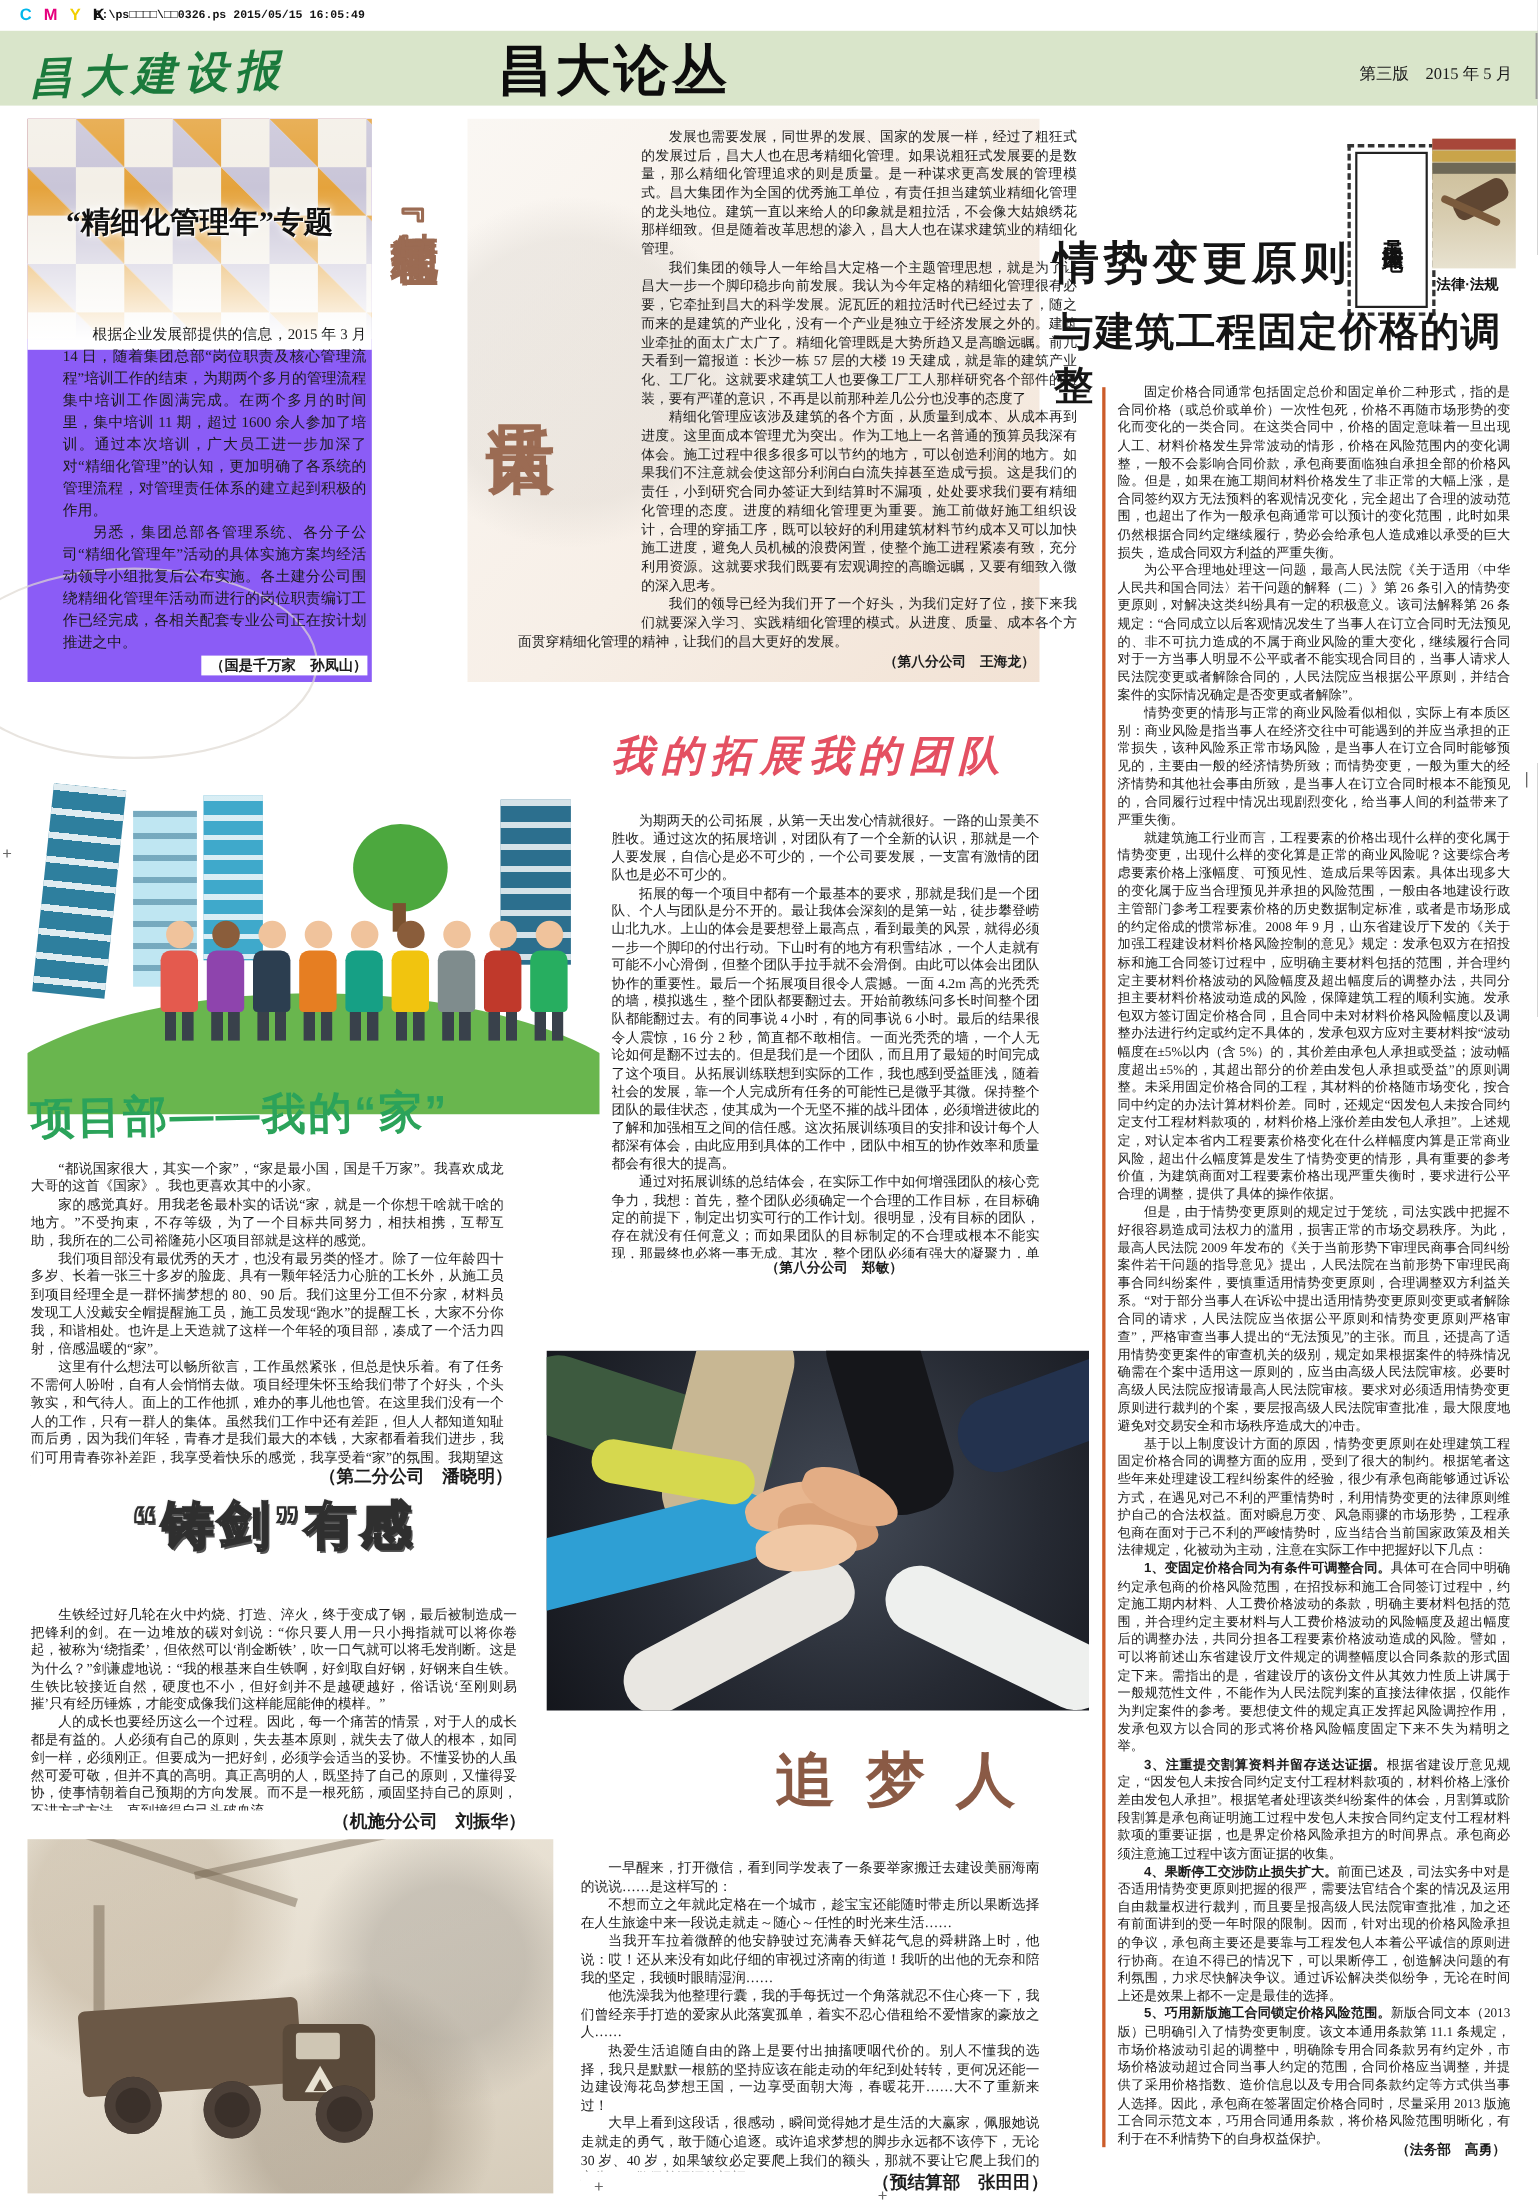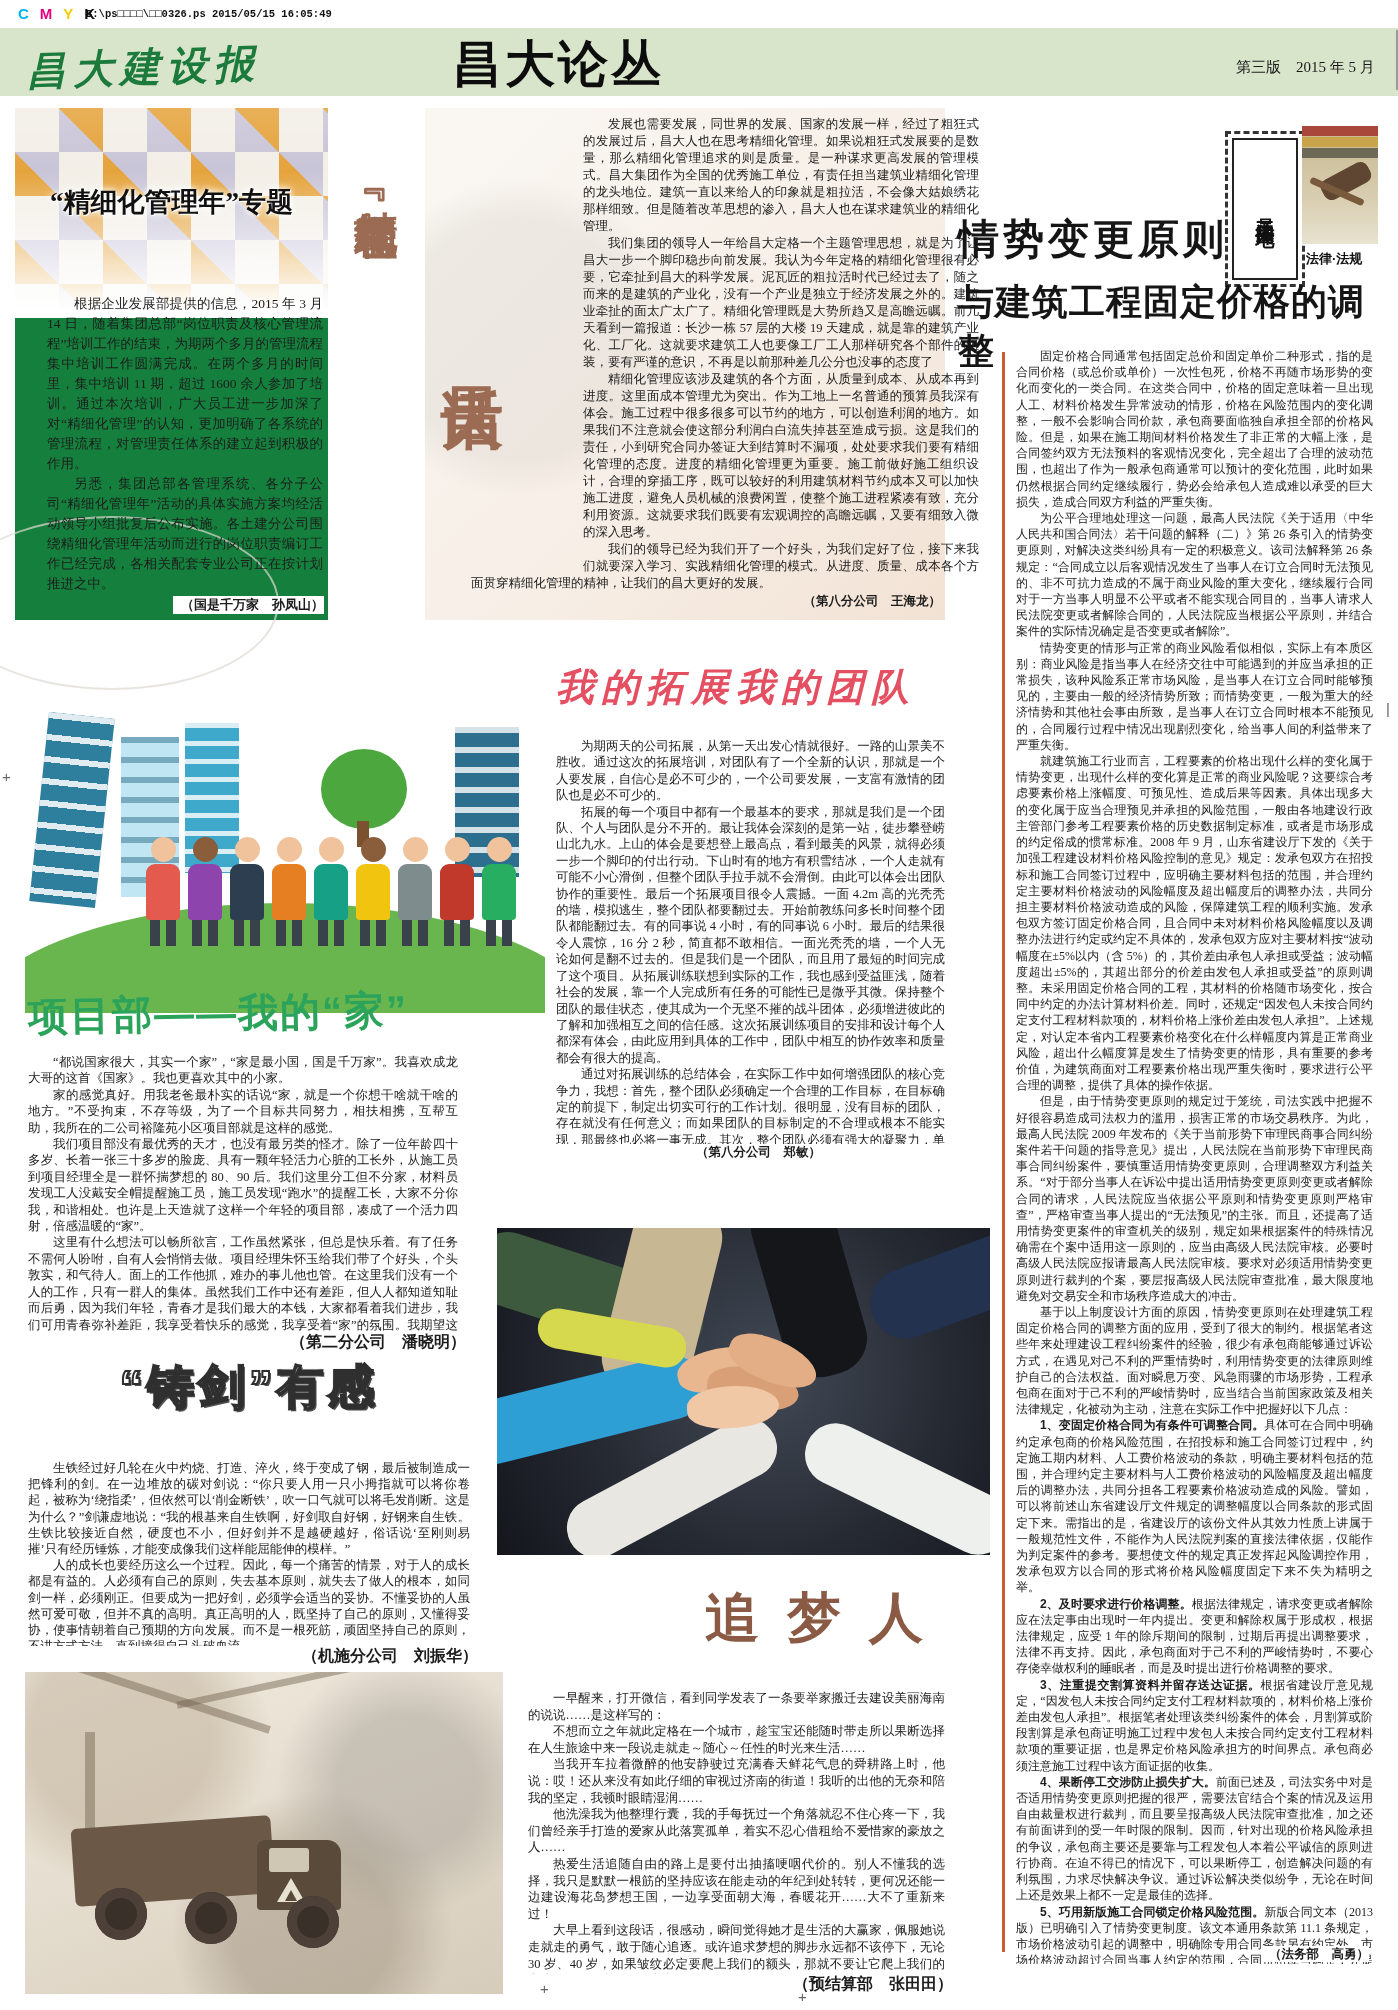--- a/index.html
+++ b/index.html
@@ -19,21 +19,21 @@
   .logo{left:26px;top:40px;font:italic 700 40px "Liberation Serif",serif;color:#1b7a3c;
         letter-spacing:7px;transform:rotate(-2deg);}
   .mast{left:452px;top:31px;font:900 50px "Liberation Sans","DejaVu Sans",sans-serif;
         color:#0d0d0d;letter-spacing:3px;}
   .edition{left:1236px;top:58px;font:15px "Liberation Serif",serif;color:#1a1a1a;}
   
   .art{overflow:hidden;}
   .art p{margin:0;text-indent:2em;text-align:justify;}
   .credit{position:absolute;right:4px;bottom:0;font-weight:700;background:#fff;padding-left:8px;}
   
-  .feature{left:15px;top:108px;width:313px;height:512px;background:#15803d;}
+  .feature{left:25px;top:108px;width:313px;height:512px;background:#8b5cf6;}
   .cubes{position:absolute;left:0;top:0;width:313px;height:200px;background-color:#f3efe7;
     background-image:
       linear-gradient(45deg,#e5a33c 25%,transparent 25%,transparent 75%,#e5a33c 75%),
       linear-gradient(45deg,#c9c5d8 25%,transparent 25%,transparent 75%,#c9c5d8 75%);
     background-position:0 0,44px 44px;background-size:88px 88px;}
   .cubes-fade{position:absolute;left:0;top:0;width:313px;height:210px;
     background:linear-gradient(180deg,rgba(255,255,255,.15) 0%,rgba(255,255,255,0) 30%,#fff 96%);}
   .feature-title{position:absolute;left:0;top:76px;width:313px;text-align:center;
     font:700 27px "Liberation Serif",serif;color:#111;
     text-shadow:0 0 6px #fff,0 0 10px #fff,1px 1px 0 #fff;}
@@ -308,21 +308,20 @@
   <div class="abs law-rule"></div>
   <div class="abs law-body art">
     <div class="credit">（法务部　高勇）</div>
   <p>固定价格合同通常包括固定总价和固定单价二种形式，指的是合同价格（或总价或单价）一次性包死，价格不再随市场形势的变化而变化的一类合同。在这类合同中，价格的固定意味着一旦出现人工、材料价格发生异常波动的情形，价格在风险范围内的变化调整，一般不会影响合同价款，承包商要面临独自承担全部的价格风险。但是，如果在施工期间材料价格发生了非正常的大幅上涨，是合同签约双方无法预料的客观情况变化，完全超出了合理的波动范围，也超出了作为一般承包商通常可以预计的变化范围，此时如果仍然根据合同约定继续履行，势必会给承包人造成难以承受的巨大损失，造成合同双方利益的严重失衡。</p>
       <p>为公平合理地处理这一问题，最高人民法院《关于适用〈中华人民共和国合同法〉若干问题的解释（二）》第 26 条引入的情势变更原则，对解决这类纠纷具有一定的积极意义。该司法解释第 26 条规定：“合同成立以后客观情况发生了当事人在订立合同时无法预见的、非不可抗力造成的不属于商业风险的重大变化，继续履行合同对于一方当事人明显不公平或者不能实现合同目的，当事人请求人民法院变更或者解除合同的，人民法院应当根据公平原则，并结合案件的实际情况确定是否变更或者解除”。</p>
       <p>情势变更的情形与正常的商业风险看似相似，实际上有本质区别：商业风险是指当事人在经济交往中可能遇到的并应当承担的正常损失，该种风险系正常市场风险，是当事人在订立合同时能够预见的，主要由一般的经济情势所致；而情势变更，一般为重大的经济情势和其他社会事由所致，是当事人在订立合同时根本不能预见的，合同履行过程中情况出现剧烈变化，给当事人间的利益带来了严重失衡。</p>
       <p>就建筑施工行业而言，工程要素的价格出现什么样的变化属于情势变更，出现什么样的变化算是正常的商业风险呢？这要综合考虑要素价格上涨幅度、可预见性、造成后果等因素。具体出现多大的变化属于应当合理预见并承担的风险范围，一般由各地建设行政主管部门参考工程要素价格的历史数据制定标准，或者是市场形成的约定俗成的惯常标准。2008 年 9 月，山东省建设厅下发的《关于加强工程建设材料价格风险控制的意见》规定：发承包双方在招投标和施工合同签订过程中，应明确主要材料包括的范围，并合理约定主要材料价格波动的风险幅度及超出幅度后的调整办法，共同分担主要材料价格波动造成的风险，保障建筑工程的顺利实施。发承包双方签订固定价格合同，且合同中未对材料价格风险幅度以及调整办法进行约定或约定不具体的，发承包双方应对主要材料按“波动幅度在±5%以内（含 5%）的，其价差由承包人承担或受益；波动幅度超出±5%的，其超出部分的价差由发包人承担或受益”的原则调整。未采用固定价格合同的工程，其材料的价格随市场变化，按合同中约定的办法计算材料价差。同时，还规定“因发包人未按合同约定支付工程材料款项的，材料价格上涨价差由发包人承担”。上述规定，对认定本省内工程要素价格变化在什么样幅度内算是正常商业风险，超出什么幅度算是发生了情势变更的情形，具有重要的参考价值，为建筑商面对工程要素价格出现严重失衡时，要求进行公平合理的调整，提供了具体的操作依据。</p>
       <p>但是，由于情势变更原则的规定过于笼统，司法实践中把握不好很容易造成司法权力的滥用，损害正常的市场交易秩序。为此，最高人民法院 2009 年发布的《关于当前形势下审理民商事合同纠纷案件若干问题的指导意见》提出，人民法院在当前形势下审理民商事合同纠纷案件，要慎重适用情势变更原则，合理调整双方利益关系。“对于部分当事人在诉讼中提出适用情势变更原则变更或者解除合同的请求，人民法院应当依据公平原则和情势变更原则严格审查”，严格审查当事人提出的“无法预见”的主张。而且，还提高了适用情势变更案件的审查机关的级别，规定如果根据案件的特殊情况确需在个案中适用这一原则的，应当由高级人民法院审核。必要时高级人民法院应报请最高人民法院审核。要求对必须适用情势变更原则进行裁判的个案，要层报高级人民法院审查批准，最大限度地避免对交易安全和市场秩序造成大的冲击。</p>
       <p>基于以上制度设计方面的原因，情势变更原则在处理建筑工程固定价格合同的调整方面的应用，受到了很大的制约。根据笔者这些年来处理建设工程纠纷案件的经验，很少有承包商能够通过诉讼方式，在遇见对己不利的严重情势时，利用情势变更的法律原则维护自己的合法权益。面对瞬息万变、风急雨骤的市场形势，工程承包商在面对于己不利的严峻情势时，应当结合当前国家政策及相关法律规定，化被动为主动，注意在实际工作中把握好以下几点：</p>
       <p><b>1、变固定价格合同为有条件可调整合同。</b>具体可在合同中明确约定承包商的价格风险范围，在招投标和施工合同签订过程中，约定施工期内材料、人工费价格波动的条款，明确主要材料包括的范围，并合理约定主要材料与人工费价格波动的风险幅度及超出幅度后的调整办法，共同分担各工程要素价格波动造成的风险。譬如，可以将前述山东省建设厅文件规定的调整幅度以合同条款的形式固定下来。需指出的是，省建设厅的该份文件从其效力性质上讲属于一般规范性文件，不能作为人民法院判案的直接法律依据，仅能作为判定案件的参考。要想使文件的规定真正发挥起风险调控作用，发承包双方以合同的形式将价格风险幅度固定下来不失为精明之举。</p>
-      <p><b>2、及时要求进行价格调整。</b>根据法律规定，请求变更或者解除应在法定事由出现时一年内提出。变更和解除权属于形成权，根据法律规定，应受 1 年的除斥期间的限制，过期后再提出调整要求，法律不再支持。因此，承包商面对于己不利的严峻情势时，不要心存侥幸做权利的睡眠者，而是及时提出进行价格调整的要求。</p>
       <p><b>3、注重提交割算资料并留存送达证据。</b>根据省建设厅意见规定，“因发包人未按合同约定支付工程材料款项的，材料价格上涨价差由发包人承担”。根据笔者处理该类纠纷案件的体会，月割算或阶段割算是承包商证明施工过程中发包人未按合同约定支付工程材料款项的重要证据，也是界定价格风险承担方的时间界点。承包商必须注意施工过程中该方面证据的收集。</p>
       <p><b>4、果断停工交涉防止损失扩大。</b>前面已述及，司法实务中对是否适用情势变更原则把握的很严，需要法官结合个案的情况及运用自由裁量权进行裁判，而且要呈报高级人民法院审查批准，加之还有前面讲到的受一年时限的限制。因而，针对出现的价格风险承担的争议，承包商主要还是要靠与工程发包人本着公平诚信的原则进行协商。在迫不得已的情况下，可以果断停工，创造解决问题的有利氛围，力求尽快解决争议。通过诉讼解决类似纷争，无论在时间上还是效果上都不一定是最佳的选择。</p>
       <p><b>5、巧用新版施工合同锁定价格风险范围。</b>新版合同文本（2013版）已明确引入了情势变更制度。该文本通用条款第 11.1 条规定，市场价格波动引起的调整中，明确除专用合同条款另有约定外，市场价格波动超过合同当事人约定的范围，合同价格应当调整，并提供了采用价格指数、造价信息以及专用合同条款约定等方式供当事人选择。因此，承包商在签署固定价格合同时，尽量采用 2013 版施工合同示范文本，巧用合同通用条款，将价格风险范围明晰化，有利于在不利情势下的自身权益保护。</p>
     </div>
 
   <div class="abs cropmark" style="left:540px;top:1980px;">+</div>
   <div class="abs cropmark" style="left:798px;top:1988px;">+</div>
   <div class="abs cropmark" style="left:2px;top:768px;">+</div>
   <div class="abs cropmark" style="left:1386px;top:700px;">|</div>
   <div class="abs hairline" style="left:1396px;top:30px;width:2px;height:60px;"></div>

